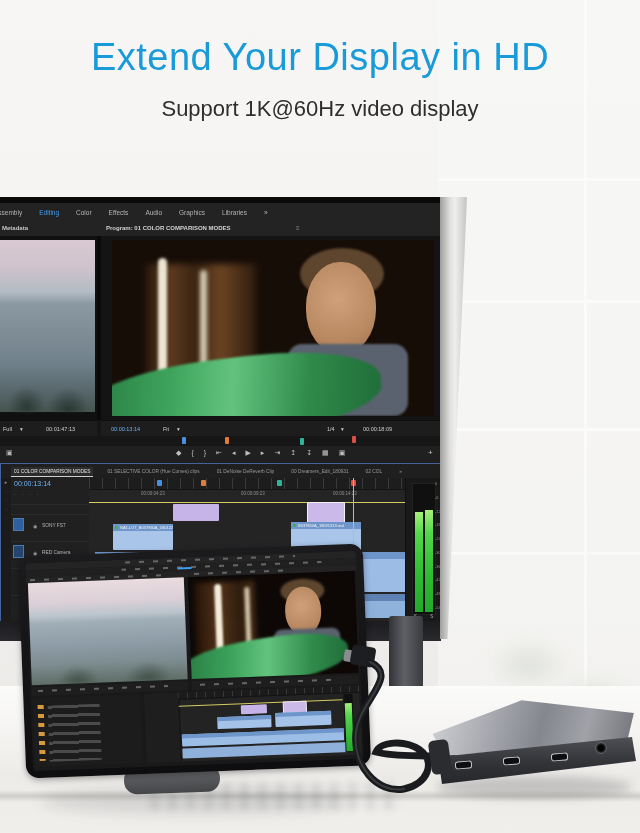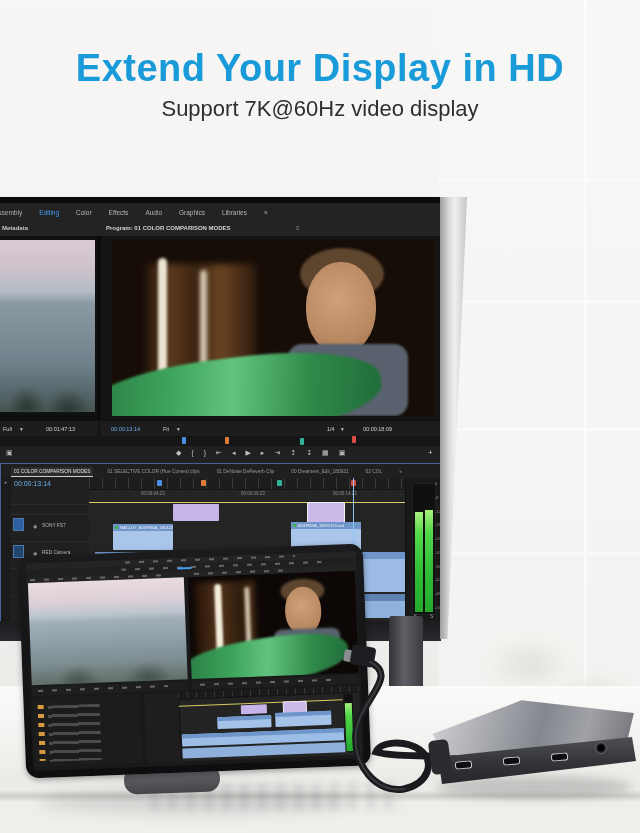--- a/index.html
+++ b/index.html
@@ -1,21 +1,21 @@
 <!DOCTYPE html>
 <html><head>
 <meta charset="utf-8">
 <style>
   html,body{margin:0;padding:0;background:#e8e8e6;}
   #scene{position:relative;width:640px;height:833px;overflow:hidden;
          font-family:"Liberation Sans",sans-serif;
          background:linear-gradient(180deg,#f7f6f5 0%,#f4f3f1 45%,#eeedeb 75%,#e9e8e5 100%);}
   .abs{position:absolute;}
   
-  .hero-title{left:0;top:47px;width:640px;text-align:center;font-size:38px;font-weight:bold;
+  .hero-title{left:0;top:36px;width:640px;text-align:center;font-size:38px;font-weight:normal;
               color:#189bd8;letter-spacing:.5px;}
   .hero-sub{left:0;top:96px;width:640px;text-align:center;font-size:22px;color:#2e2e2e;}
   
   .win-grid{left:438px;top:0;width:202px;height:700px;opacity:.75;
     background:
       linear-gradient(90deg,transparent 146px,rgba(255,255,255,.9) 146px,rgba(255,255,255,.9) 149px,transparent 149px),
       linear-gradient(180deg,transparent 178px,rgba(255,255,255,.85) 178px,rgba(255,255,255,.85) 181px,transparent 181px,transparent 300px,rgba(255,255,255,.85) 300px,rgba(255,255,255,.85) 303px,transparent 303px,transparent 428px,rgba(255,255,255,.85) 428px,rgba(255,255,255,.85) 431px,transparent 431px,transparent 552px,rgba(255,255,255,.8) 552px,rgba(255,255,255,.8) 555px,transparent 555px),
       linear-gradient(180deg,#f8f8f7 0%,#f5f5f3 100%);}
   .sill-blur{left:455px;top:620px;width:185px;height:150px;filter:blur(7px);opacity:.9;
     background:radial-gradient(60px 40px at 40% 30%,#dcdfd8 0%,transparent 70%),
@@ -168,21 +168,21 @@
 </style>
 </head>
 <body>
 
 <div id="scene">
 
   <div class="abs win-grid"></div>
   <div class="abs sill-blur"></div>
 
   <div class="abs hero-title">Extend Your Display in HD</div>
-  <div class="abs hero-sub">Support 7K@60Hz video display</div>
+  <div class="abs hero-sub">Support 1K@60Hz video display</div>
 
   <div class="abs mon-screen">
 
     <div class="abs pp-titlebar"></div>
 
     <div class="abs pp-tabbar">
         <span>Assembly</span>
         <span class="active">Editing</span>
         <span>Color</span>
         <span>Effects</span>

